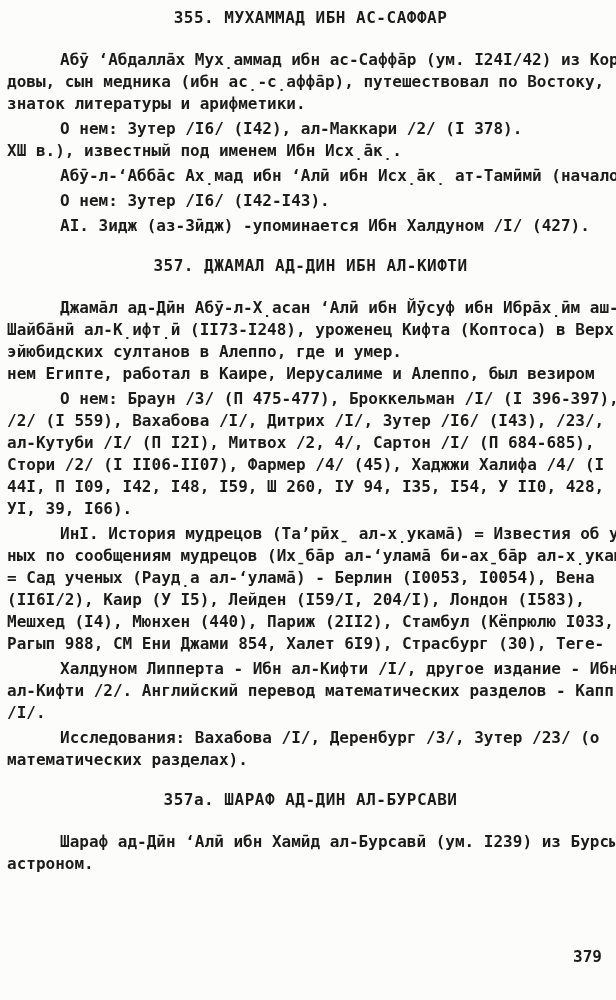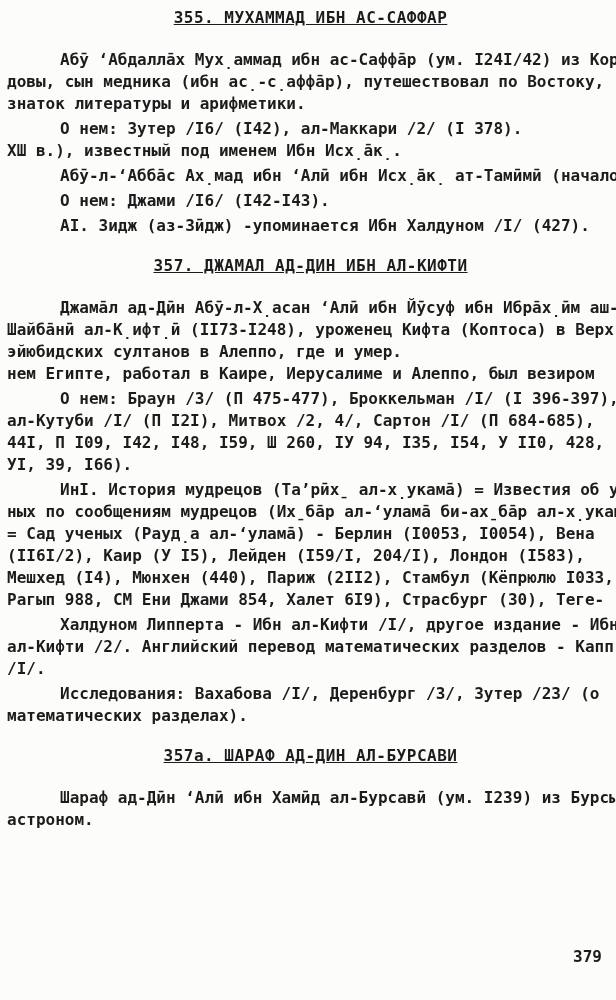--- a/index.html
+++ b/index.html
@@ -21,21 +21,20 @@
     box-sizing: border-box;
     padding: 7px 2px 0 7px;
   }
   .doc-section { display: block; }
   .heading {
     text-align: center;
     line-height: 22px;
     margin: 18px 0 20px 0;
     letter-spacing: 0.5px;
     white-space: pre;
-    text-decoration: underline;
   }
   .doc-section:first-child .heading { margin-top: 0; }
   .line {
     line-height: 22px;
     white-space: pre;
   }
   .line.indent {
     text-indent: 53px;
     margin-top: 3px;
   }
@@ -58,31 +57,33 @@
       <section class="doc-section">
         <div class="heading">355. МУХАММАД ИБН АС-САФФАР</div>
         <div class="line indent"><span class="u">Абӯ ʻАбдалла̄х Мух̣аммад ибн ас-Саффа̄р</span><span> (ум. I24I/42) из Кор-</span></div>
         <div class="line"><span>довы, сын медника (ибн ас̣-с̣аффа̄р), путешествовал по Востоку,</span></div>
         <div class="line"><span>знаток литературы и арифметики.</span></div>
         <div class="line indent"><span>О нем: Зутер /I6/ (I42), ал-Маккари /2/ (I 378).</span></div>
       </section>
       <section class="doc-section">
         <div class="line"><span>ХШ в.), известный под именем </span><span class="u">Ибн Исх̣а̄к̣</span><span>.</span></div>
         <div class="line indent"><span class="u">Абӯ-л-ʻАбба̄с Ах̣мад ибн ʻАлӣ ибн Исх̣а̄к̣ ат-Тамӣмӣ</span><span> (начало</span></div>
-        <div class="line indent"><span>О нем: Джами /I6/ (I42-I43).</span></div>
+        <div class="line indent"><span>О нем: Зутер /I6/ (I42-I43).</span></div>
         <div class="line indent"><span>АI. </span><span class="u">Зидж</span><span> (аз-Зӣдж) -упоминается Ибн Халдуном /I/ (427).</span></div>
       </section>
       <section class="doc-section">
         <div class="heading">357. ДЖАМАЛ АД-ДИН ИБН АЛ-КИФТИ</div>
         <div class="line indent"><span class="u">Джама̄л ад-Дӣн Абӯ-л-Х̣асан ʻАлӣ ибн Йӯсуф ибн Ибра̄х̣ӣм аш-</span></div>
         <div class="line"><span class="u">Шайба̄нӣ ал-К̣ифт̣ӣ</span><span> (II73-I248), уроженец Кифта (Коптоса) в Верх-</span></div>
         <div class="line"><span>эйюбидских султанов в Алеппо, где и умер.</span></div>
         <div class="line"><span>нем Египте, работал в Каире, Иерусалиме и Алеппо, был везиром</span></div>
         <div class="line indent"><span>О нем: Браун /3/ (П 475-477), Броккельман /I/ (I 396-397),</span></div>
+        <div class="line"><span>/2/ (I 559), Вахабова /I/, Дитрих /I/, Зутер /I6/ (I43), /23/,</span></div>
         <div class="line"><span>ал-Кутуби /I/ (П I2I), Митвох /2, 4/, Сартон /I/ (П 684-685),</span></div>
+        <div class="line"><span>Стори /2/ (I II06-II07), Фармер /4/ (45), Хаджжи Халифа /4/ (I</span></div>
         <div class="line"><span>44I, П I09, I42, I48, I59, Ш 260, IУ 94, I35, I54, У II0, 428,</span></div>
         <div class="line"><span>УI, 39, I66).</span></div>
         <div class="line indent"><span>ИнI. </span><span class="u">История мудрецов</span><span> (Таʼрӣх̱ ал-х̣укама̄) = </span><span class="u">Известия об уче-</span></div>
         <div class="line"><span class="u">ных по сообщениям мудрецов</span><span> (Их̱ба̄р ал-ʻулама̄ би-ах̱ба̄р ал-х̣укама̄)</span></div>
         <div class="line"><span>= </span><span class="u">Сад ученых</span><span> (Рауд̣а ал-ʻулама̄) - Берлин (I0053, I0054), Вена</span></div>
         <div class="line"><span>(II6I/2), Каир (У I5), Лейден (I59/I, 204/I), Лондон (I583),</span></div>
         <div class="line"><span>Мешхед (I4), Мюнхен (440), Париж (2II2), Стамбул (Кёпрюлю I033,</span></div>
         <div class="line"><span>Рагып 988, СМ Ени Джами 854, Халет 6I9), Страсбург (30), Теге-</span></div>
         <div class="line indent"><span>Халдуном Липперта - Ибн ал-Кифти /I/, другое издание - Ибн</span></div>
         <div class="line"><span>ал-Кифти /2/. Английский перевод математических разделов - Капп</span></div>

